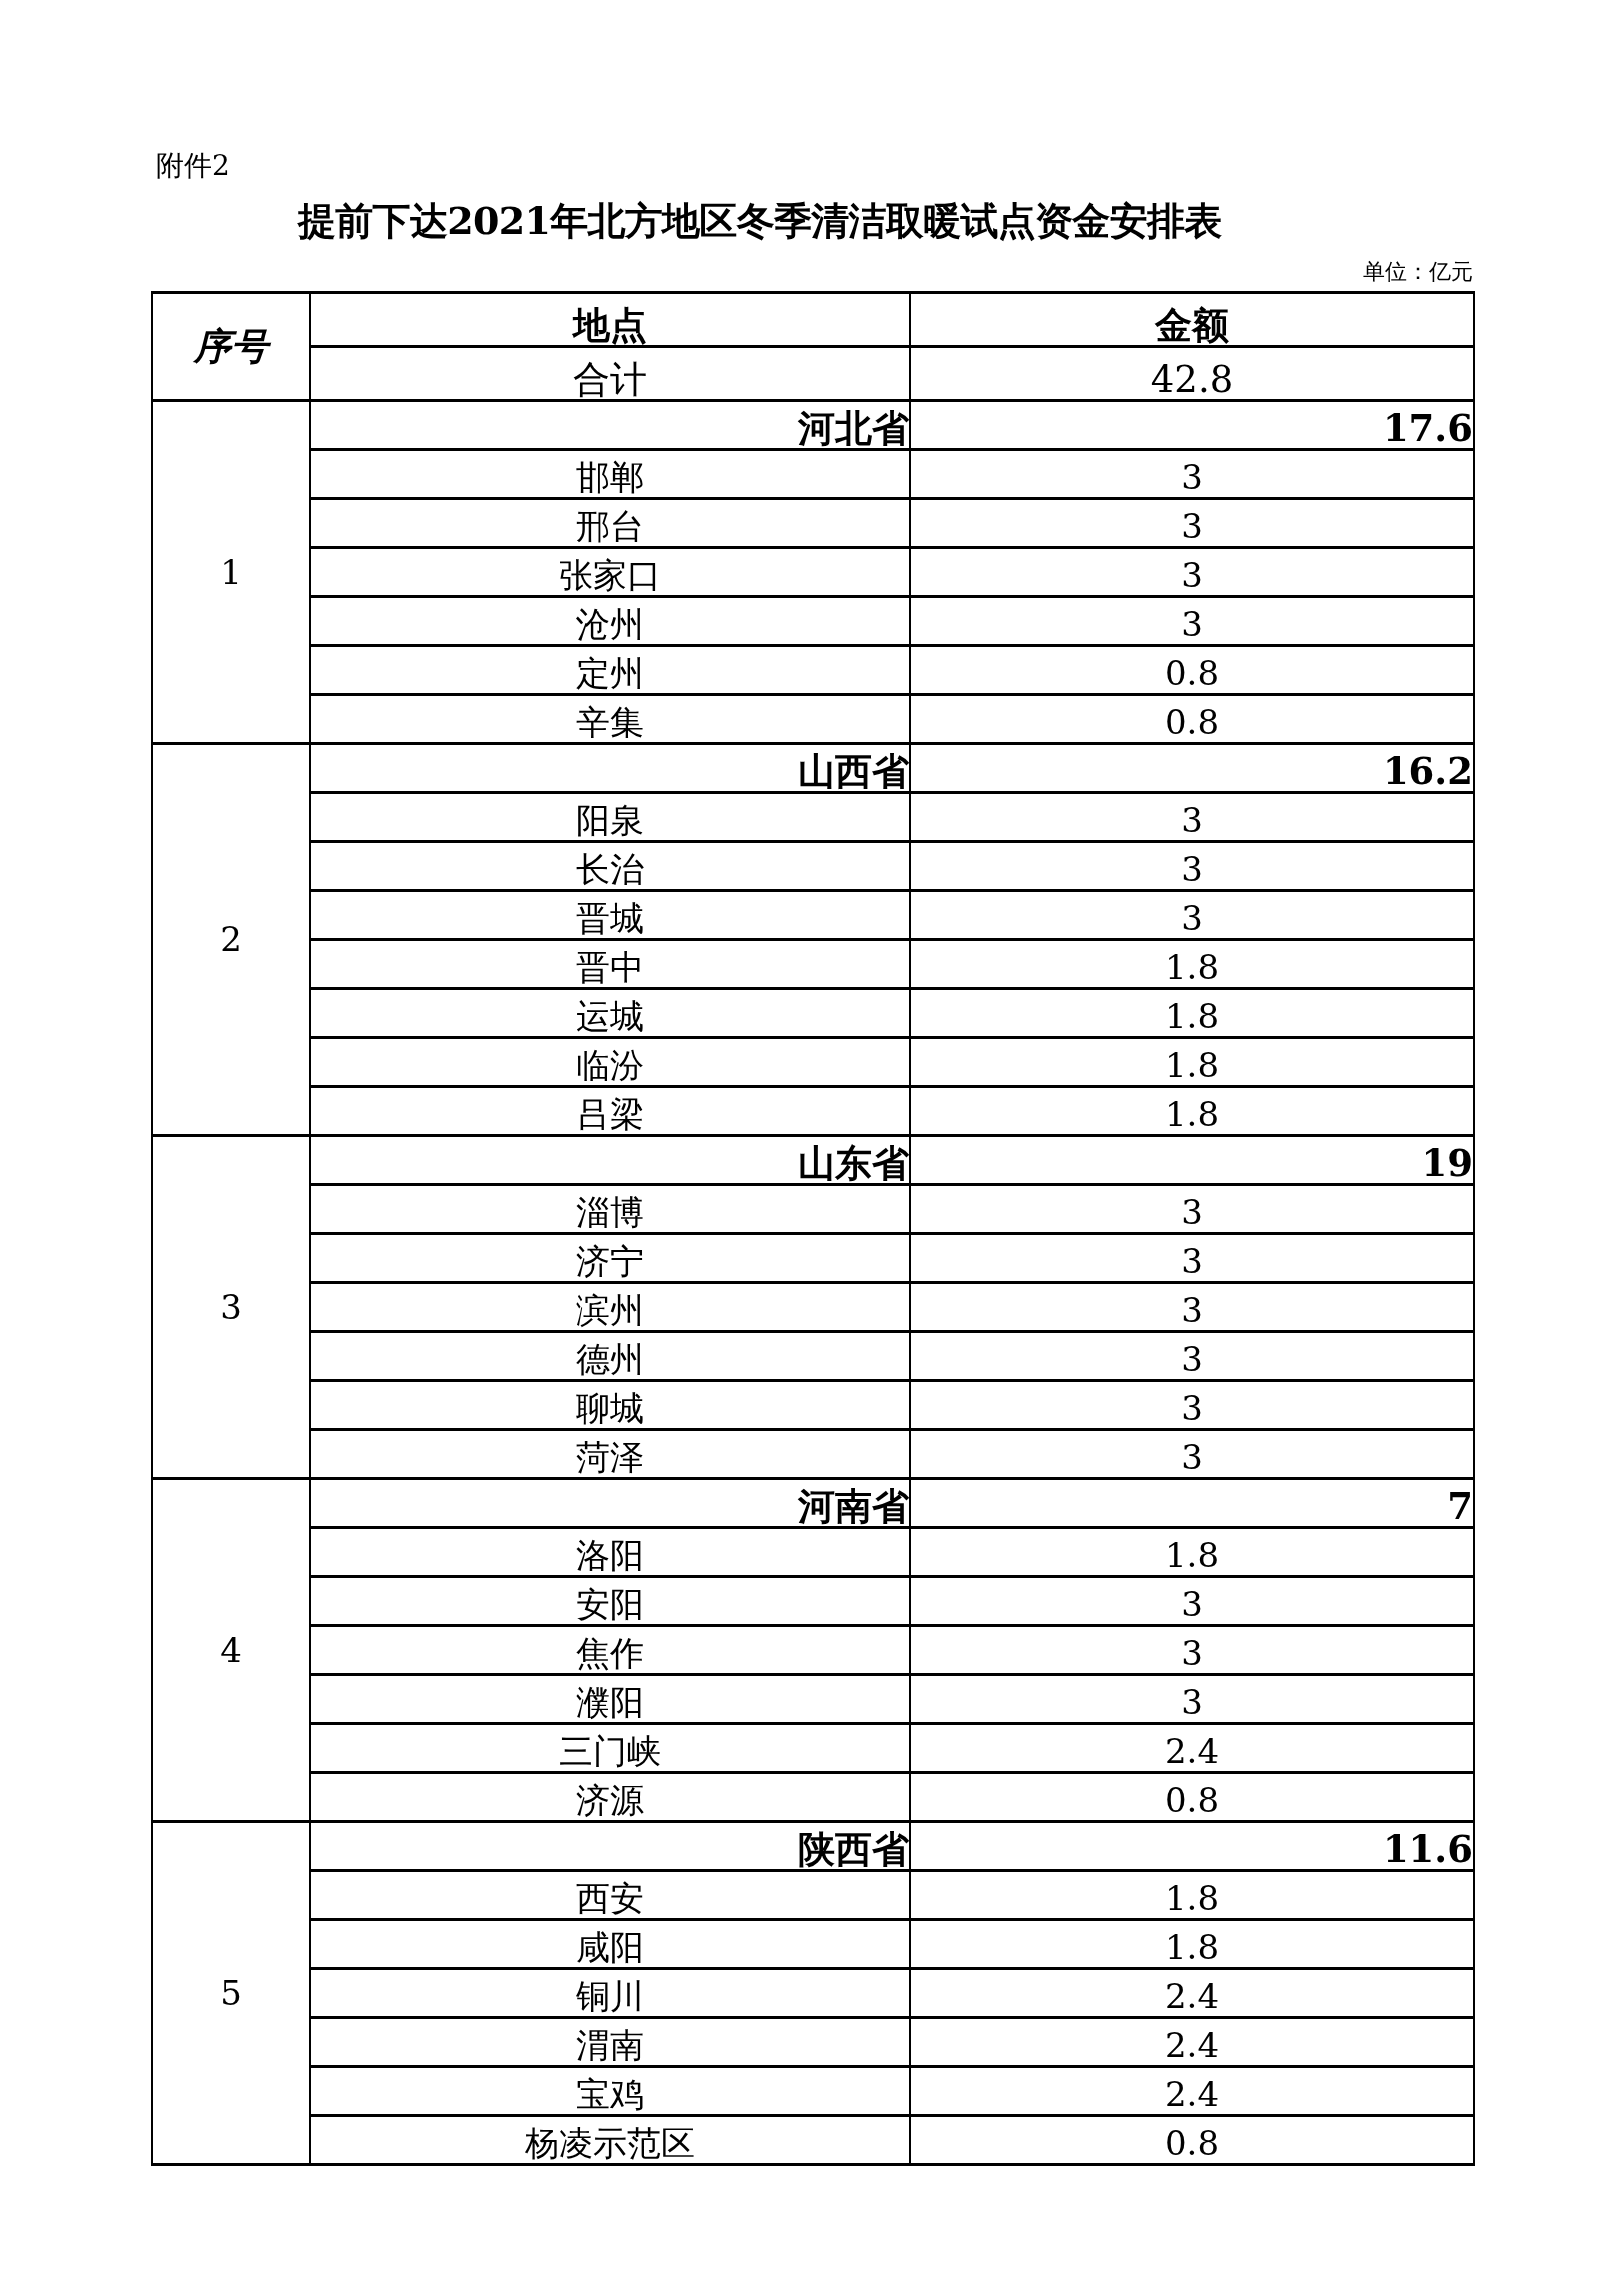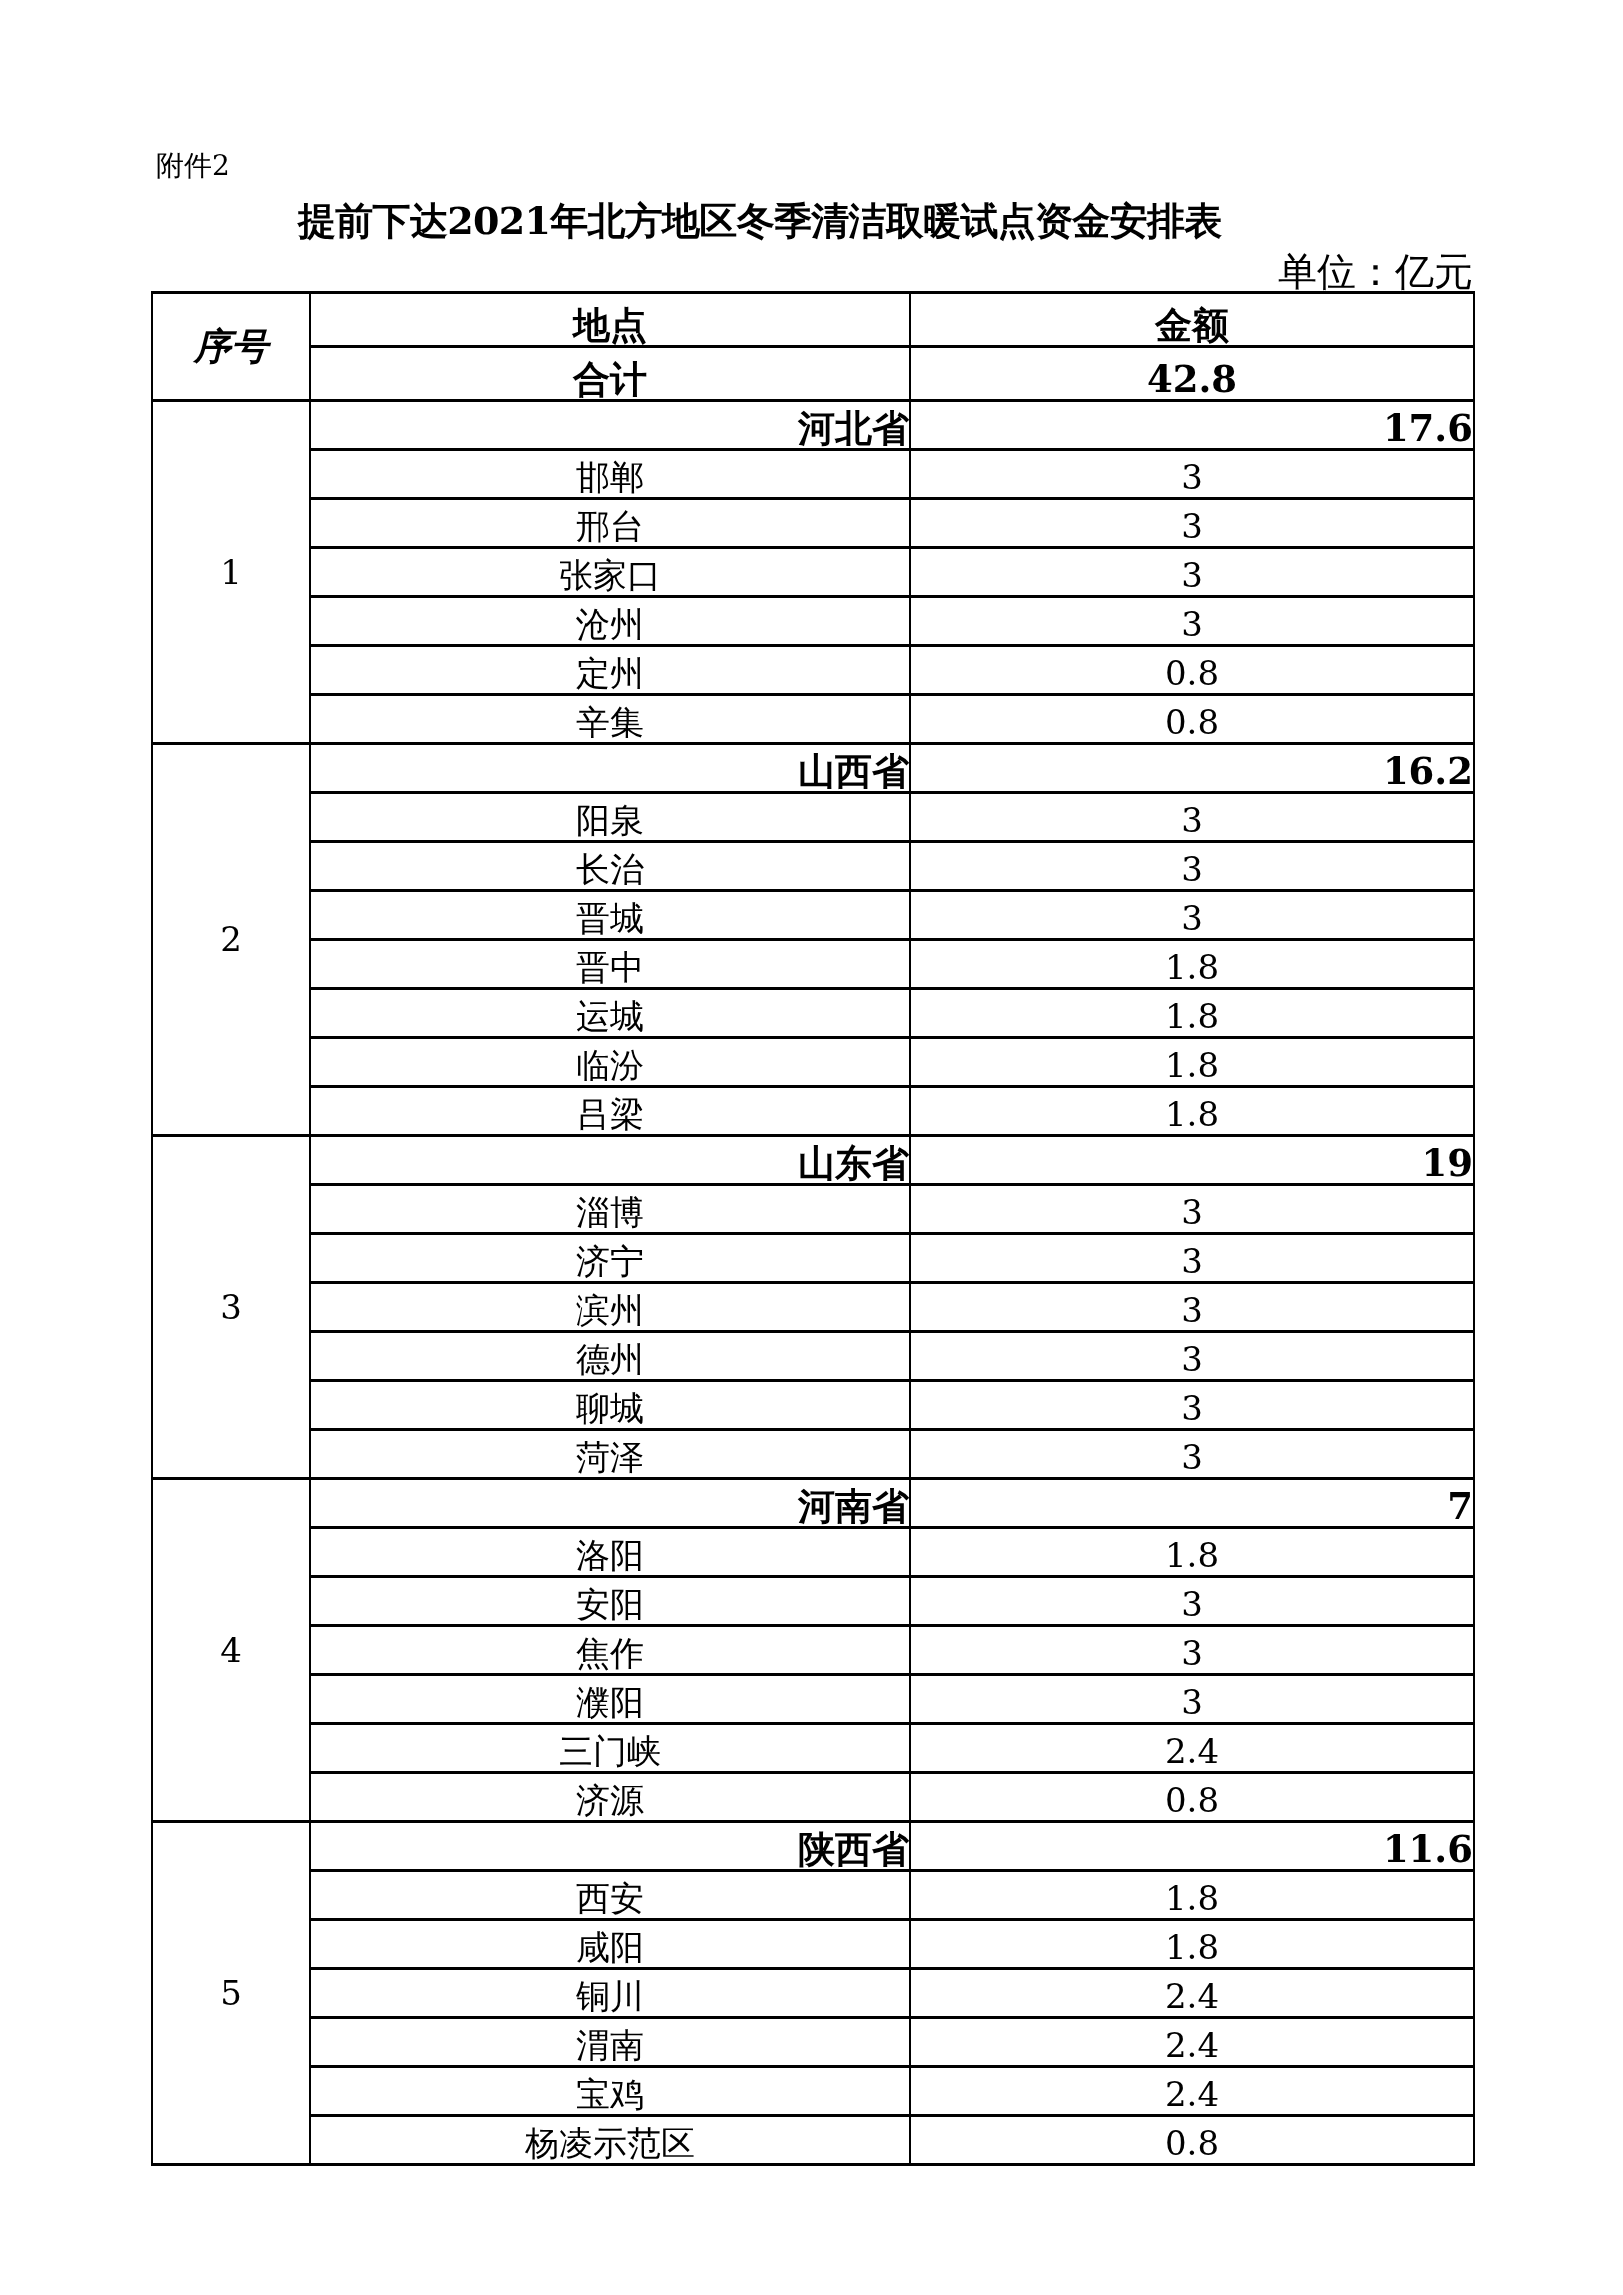--- a/index.html
+++ b/index.html
@@ -1,33 +1,33 @@
 <!DOCTYPE html>
 <html style="font-size:10.5px"><head>
 <meta charset="utf-8">
 <style>
   html, body { margin:0; padding:0; background:#ffffff; }
   body { width:1624px; height:2295px; position:relative; overflow:hidden;
          font-family: "DejaVu Serif", "Liberation Serif", serif; color:#000; }
   .attach { position:absolute; left:156px; top:149px; font-size:28px; line-height:33px; }
   .title { position:absolute; left:298px; top:191px; width:1178px; font-size:38px; line-height:59px;
            font-weight:bold; white-space:nowrap; letter-spacing:-0.7px; }
-  .unit { position:absolute; right:151px; top:254px; font-size:39px; line-height:35px; text-align:right; }
+  .unit { position:absolute; right:151px; top:254px; font-size:22px; line-height:35px; text-align:right; }
   table.grid { position:absolute; left:151px; top:291px; border-collapse:collapse; table-layout:fixed;
                width:1323px; }
   table.grid td { border-left:2px solid #000; border-right:2px solid #000;
                   border-top:3.3px solid #000; border-bottom:3.3px solid #000;
                   text-align:center; vertical-align:bottom; padding:0; overflow:hidden;
                   font-size:34px; line-height:39px; }
   table.grid tr.hdr td { height:51px; font-weight:bold; font-size:37px; }
   table.grid tr.row td { height:46px; }
   table.grid td.seq { vertical-align:middle; font-size:34px; }
   table.grid td.seq-head { vertical-align:middle; font-weight:bold; font-size:37px;font-style:italic; }
   table.grid tr.prov td.name, table.grid tr.prov td.amt { font-weight:bold; font-size:37px;text-align:right; }
-  table.grid tr.total td { font-weight:bold; font-size:37px; }
+  table.grid tr.total td { font-weight:normal; font-size:37px; }
   .col1 { width:158px; } .col2 { width:600px; } .col3 { width:564px; }
 </style>
 </head>
 <body>
 
 <div class="attach">附件2</div>
 <div class="title">提前下达2021年北方地区冬季清洁取暖试点资金安排表</div>
 <div class="unit">单位：亿元</div>
 
 <table class="grid">

